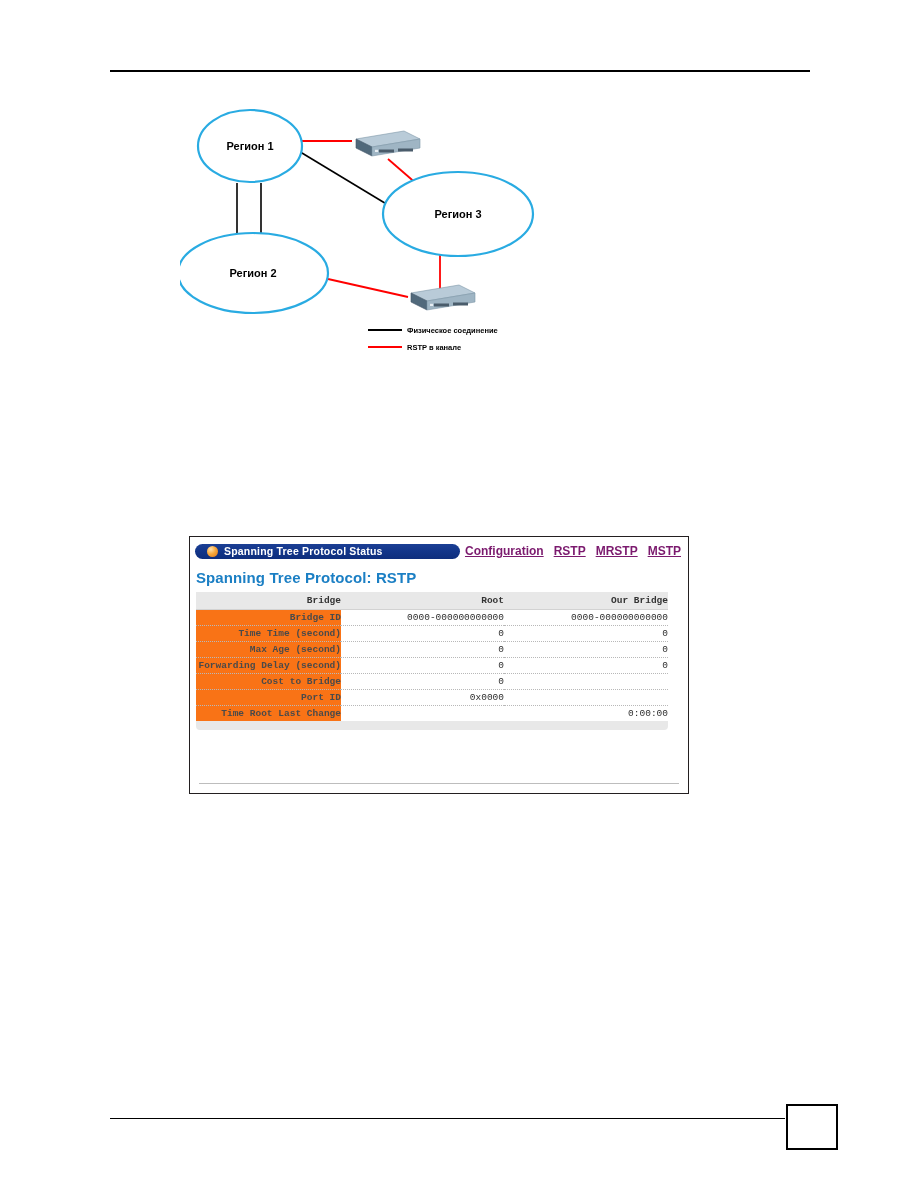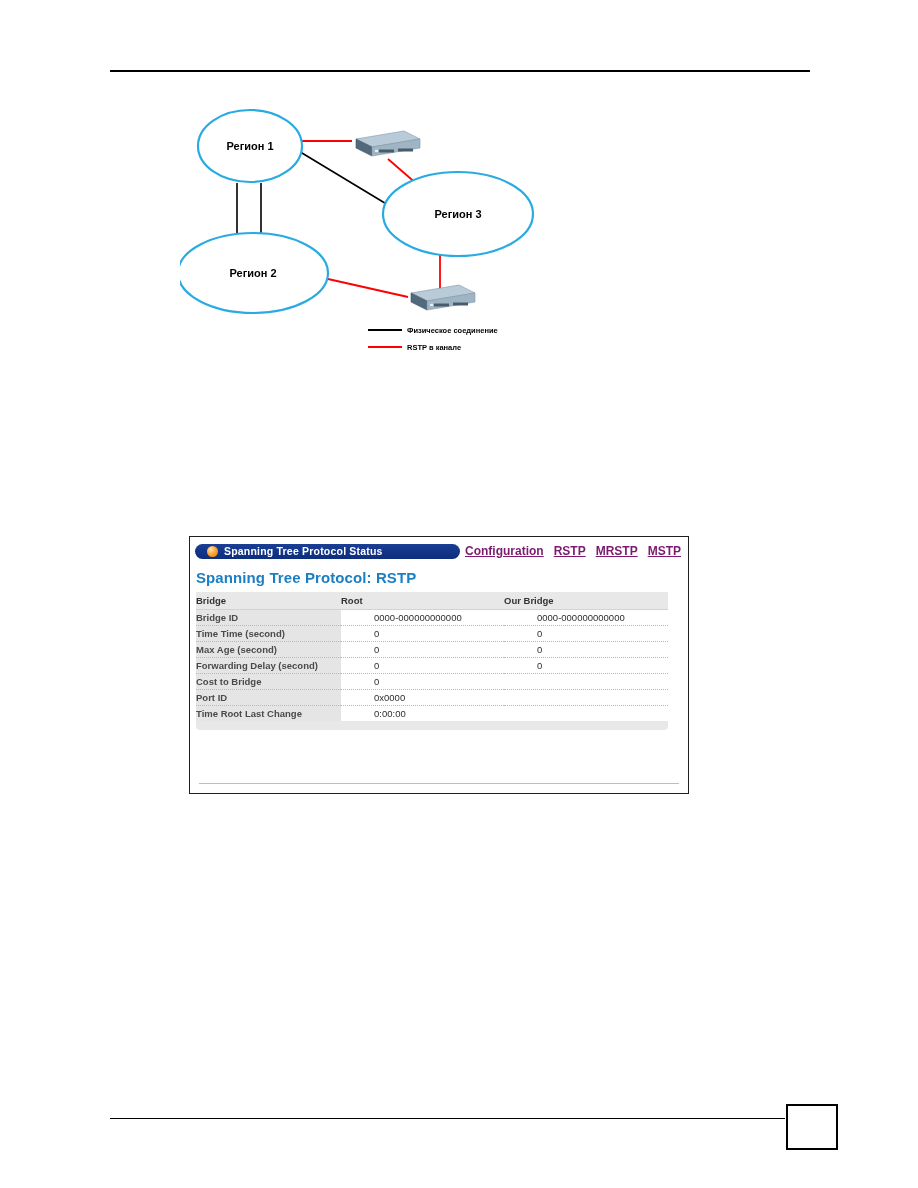--- a/index.html
+++ b/index.html
@@ -140,35 +140,36 @@
     font-size: 9.5px;
     color: #3a3a3a;
     table-layout: fixed;
   }
   .stp-table col.c1 { width: 145px; }
   .stp-table col.c2 { width: 163px; }
   .stp-table col.c3 { width: 164px; }
 
   .stp-table th, .stp-table td {
     padding: 2px 0 2px 0;
-    text-align: left;
+    text-align: right;
     border-bottom: 1px dotted #b8b8b8;
     font-weight: bold;
     height: 11px;
     vertical-align: middle;
+    font-family: Liberation Mono, monospace;
   }
   .stp-table thead th {
     background: #e8e8e8;
     border-bottom: 1px solid #d2d2d2;
     font-size: 9.5px;
     color: #333;
     height: 13px;
   }
   .stp-table tbody td.label-cell {
-    background: #e5e5e5;
+    background: #f97316;
     color: #4a4a4a;
   }
   .stp-table tbody td.value-cell {
     background: #ffffff;
     color: #2e2e2e;
     font-weight: normal;
     padding-left: 33px;
   }
   .stp-table tbody tr:last-child td { border-bottom: none; }
 

